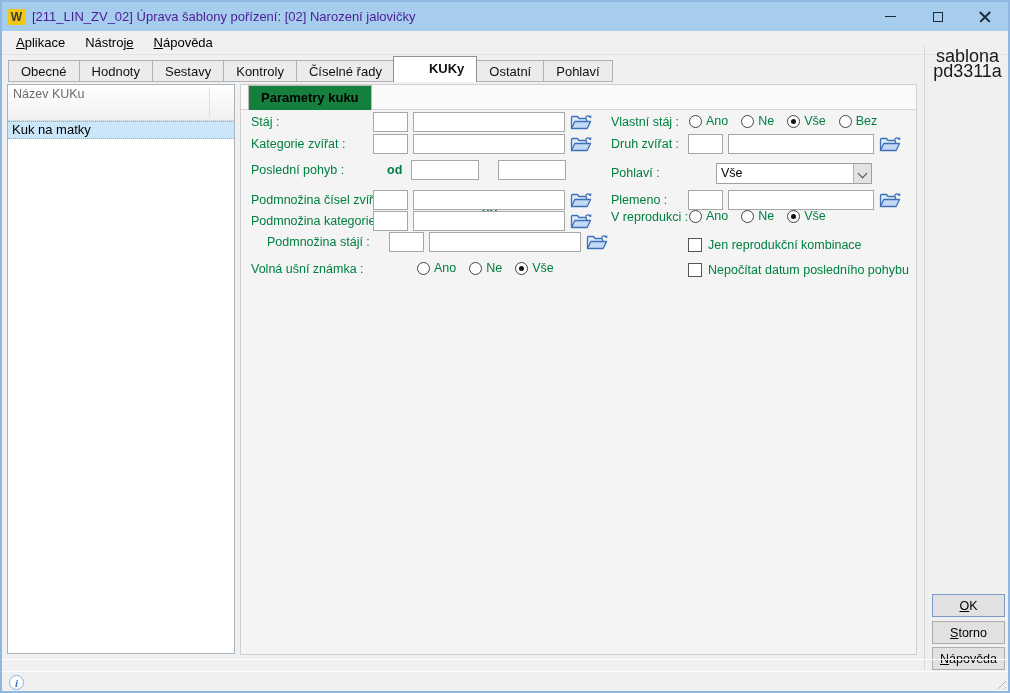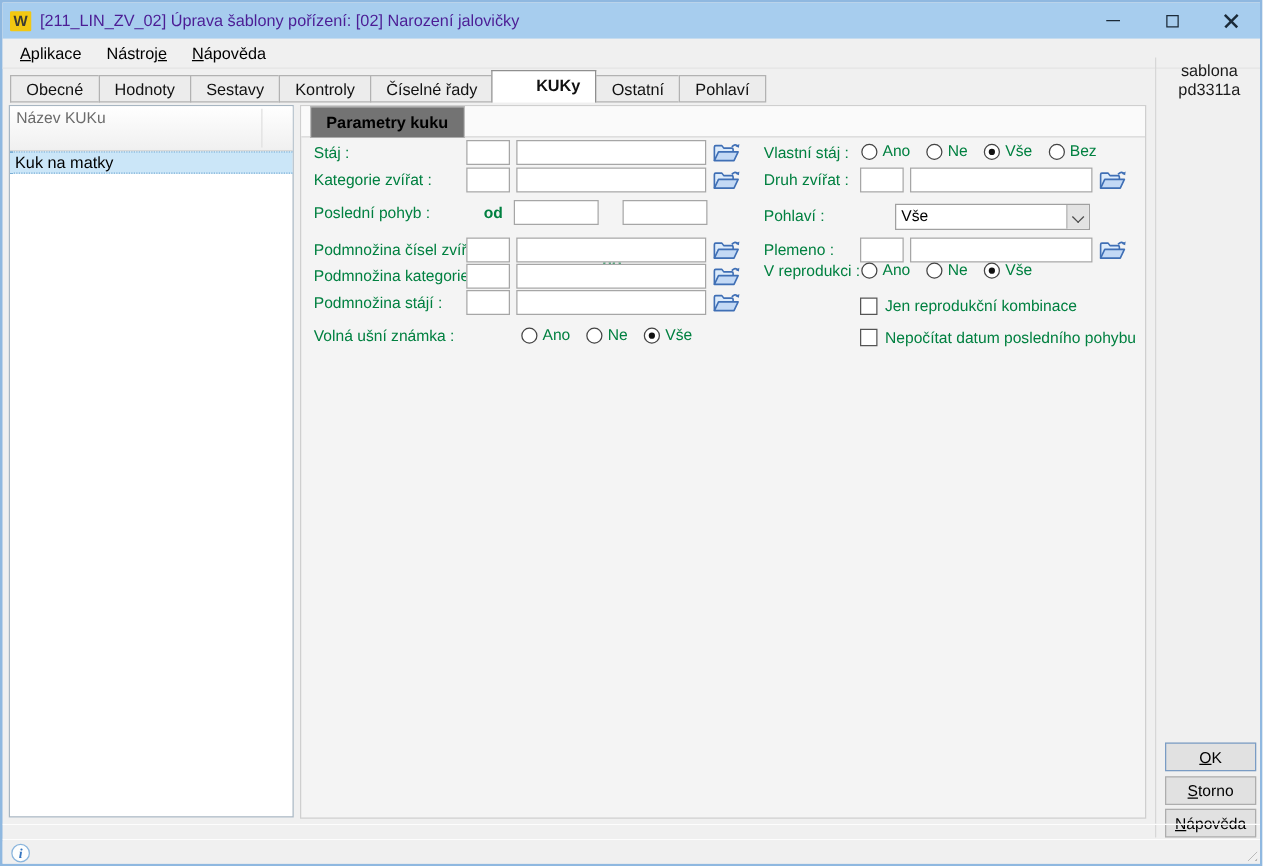--- a/index.html
+++ b/index.html
@@ -71,21 +71,21 @@
   }
 
   
   .mainpanel {
     position:absolute; left:238px; top:82px; width:677px; height:571px;
     background:#f4f4f4; border:1px solid #cfcfcf;
   }
   .inner-tabs { position:absolute; left:0; top:0; right:0; height:25px; background:#fafafa; border-bottom:1px solid #d5d5d5; }
   .inner-tab {
     position:absolute; left:7px; top:0; height:25px; line-height:24px; padding:0 12px;
-    background:#737373; border:1px solid #bdbdbd; border-bottom:none; font-weight:bold;
+    background:#15803d; border:1px solid #bdbdbd; border-bottom:none; font-weight:bold;
   }
 
   .row { position:absolute; height:21px; }
   .flabel { position:absolute; top:3px; color:#008040; font-size:12.5px; white-space:nowrap; }
   .fld {
     position:absolute; top:0; height:20px; border:1px solid #a6a6a6; background:#fff;
     font-family:"Liberation Sans",sans-serif; font-size:12.5px; padding:0 3px; outline:none;
   }
   .folder-btn { position:absolute; top:-1px; width:23px; height:21px; background:transparent; border:none; padding:0; cursor:pointer; }
   .odlabel { font-weight:bold; }
@@ -103,21 +103,21 @@
   .combo { position:absolute; top:0; height:21px; background:#fff; border:1px solid #a0a0a0; display:flex; }
   .combo-text { flex:1; line-height:19px; padding-left:4px; font-size:12.5px; }
   .combo-btn { width:18px; background:#e3e3e3; border-left:1px solid #b5b5b5; position:relative; }
   .combo-btn::after {
     content:""; position:absolute; left:5px; top:6px; width:6px; height:6px;
     border-right:1.4px solid #4a4a4a; border-bottom:1.4px solid #4a4a4a; transform:rotate(45deg);
   }
 
   
   .vdivider { position:absolute; left:922px; top:44px; width:1px; height:624px; background:#d7d7d7; }
-  .sablona { position:absolute; left:925px; top:47px; width:81px; text-align:center; font-size:13px; color:#1a1a1a; line-height:15px; }
+  .sablona { position:absolute; left:925px; top:47px; width:81px; text-align:center; font-size:18px; color:#1a1a1a; line-height:15px; }
   .btn {
     position:absolute; left:930px; width:73px; height:23px; background:#e1e1e1;
     border:1px solid #adadad; font-family:"Liberation Sans",sans-serif; font-size:12.5px;
     text-align:center; line-height:20px; cursor:pointer;
   }
   .btn-ok { top:592px; border-color:#7a9cc4; }
   .btn-storno { top:619px; }
   .btn-help { top:645px; }
 
   
@@ -241,21 +241,21 @@
       <span class="flabel" style="left:10px;">Podmnožina kategorie :</span>
       <input class="fld" style="left: 132px; width: 35px;">
       <input class="fld" style="left: 172px; width: 152px;">
       <button class="folder-btn" style="left:329px;">
           <svg class="folder" width="23" height="19" viewBox="0 0 23 19">
             <use href="#folder-glyph"></use>
           </svg>
         </button>
     </div>
 
-    <div class="row" style="top:147px; left:0; right:0;">
+    <div class="row" style="top:147px; left:16px; right:0;">
       <span class="flabel" style="left:10px;">Podmnožina stájí :</span>
       <input class="fld" style="left: 132px; width: 35px;">
       <input class="fld" style="left: 172px; width: 152px;">
       <button class="folder-btn" style="left:329px;">
           <svg class="folder" width="23" height="19" viewBox="0 0 23 19">
             <use href="#folder-glyph"></use>
           </svg>
         </button>
     </div>
 

